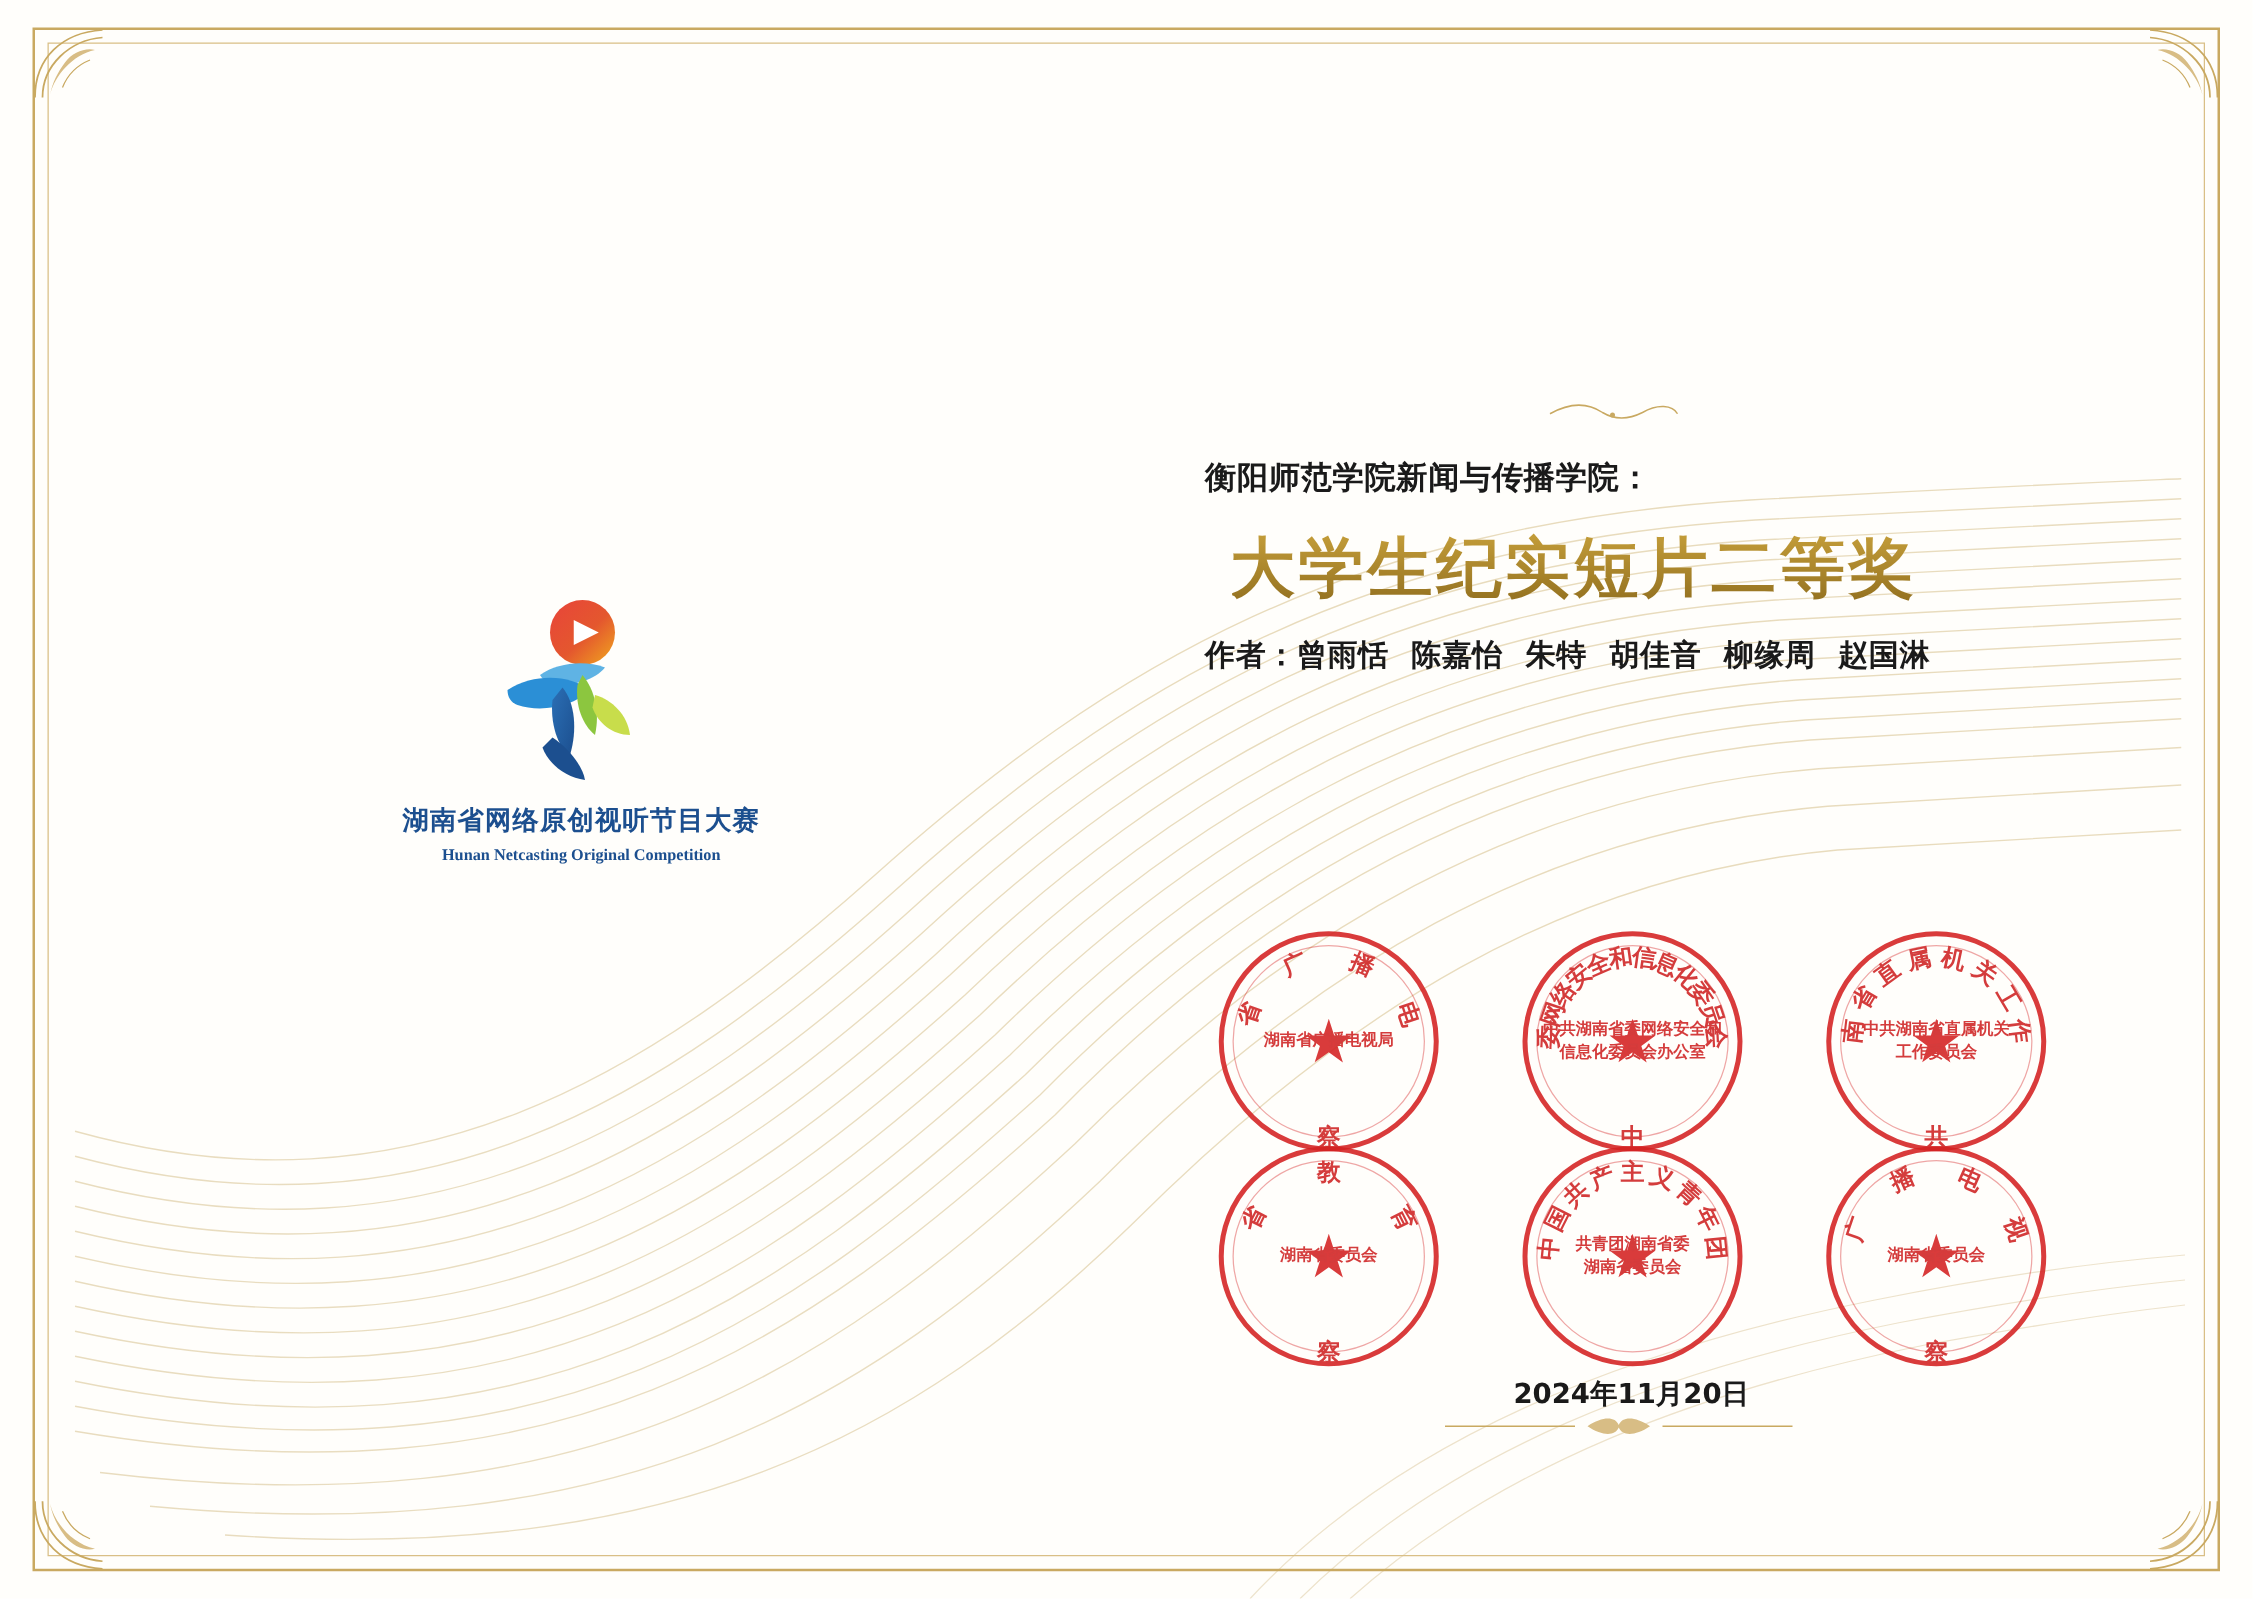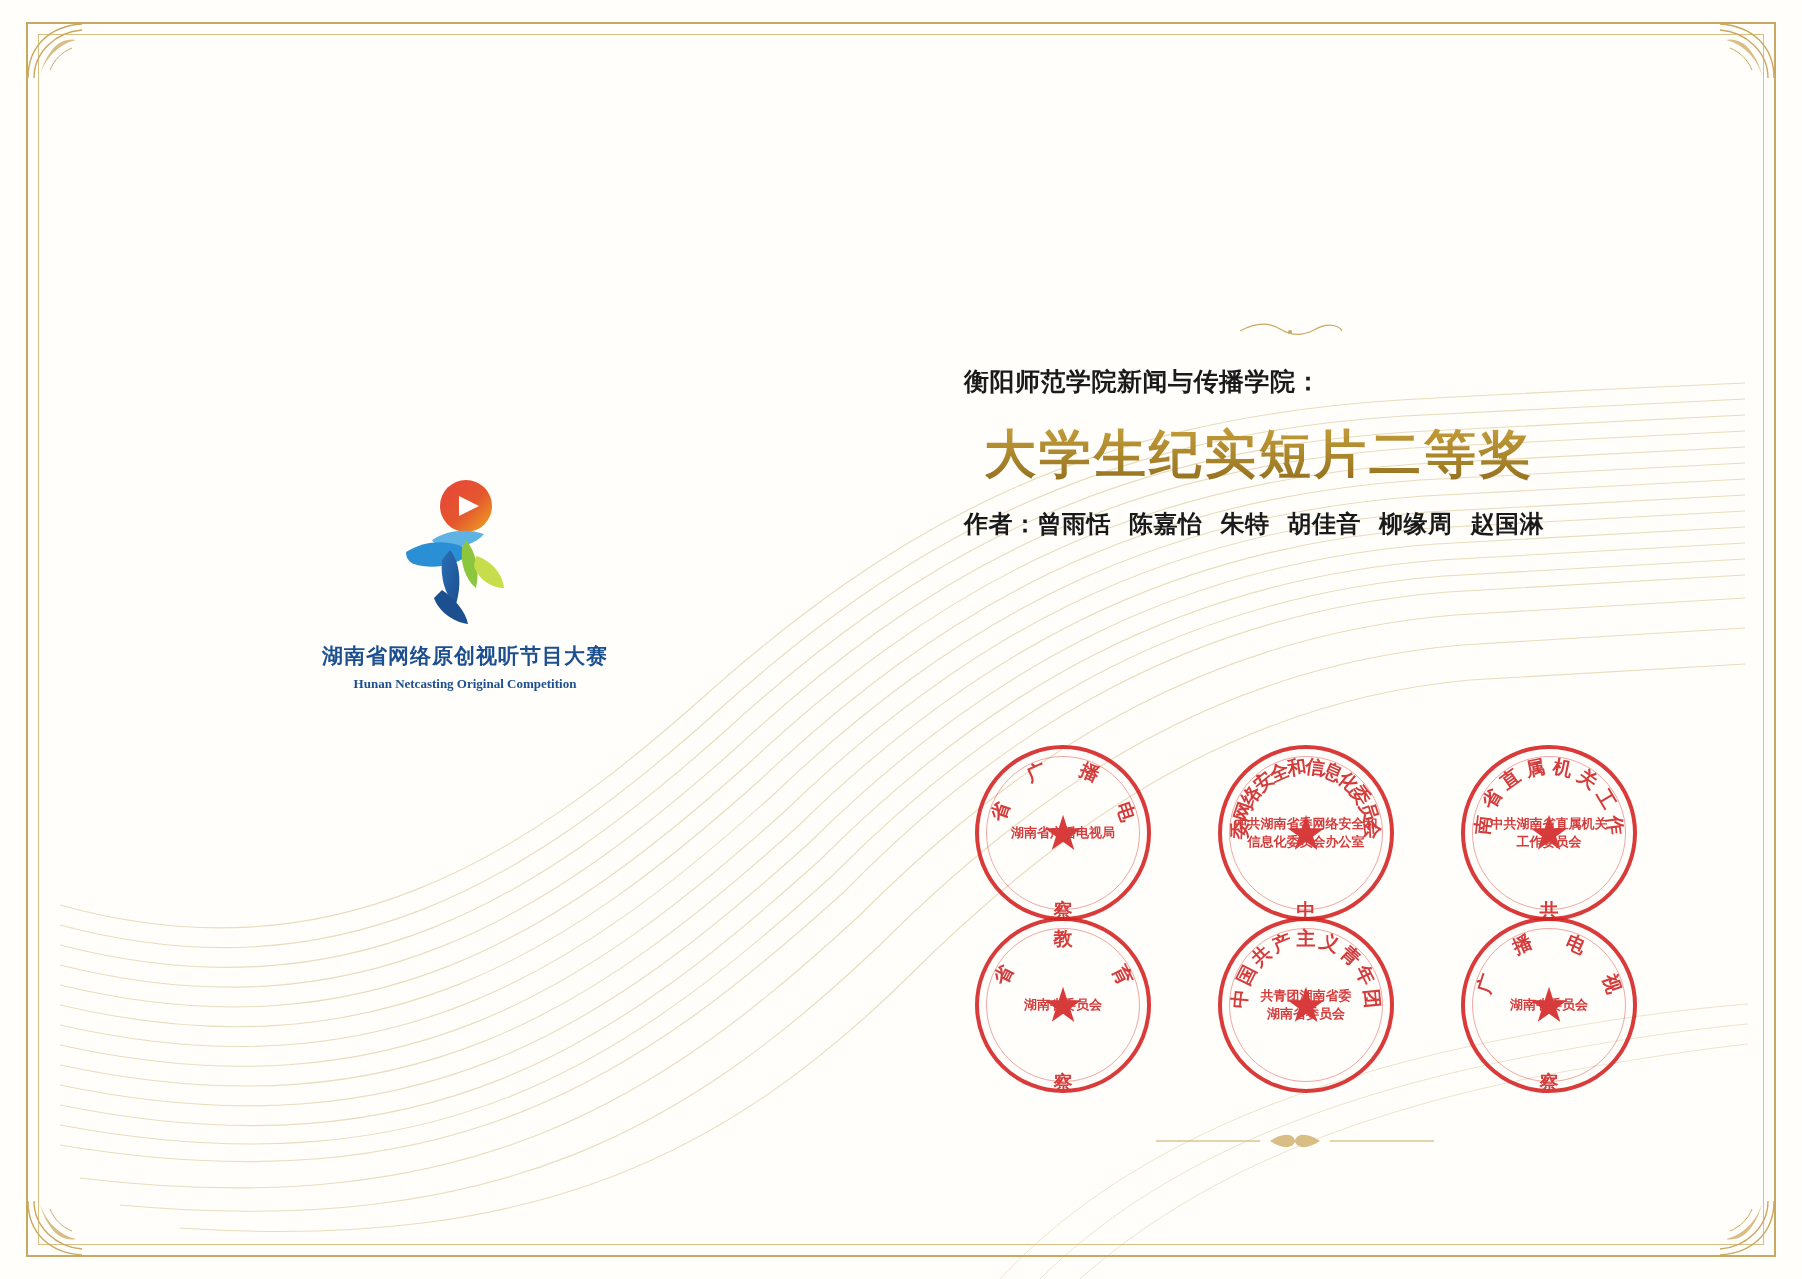--- a/index.html
+++ b/index.html
@@ -485,14 +485,15 @@
       <div class="arc-bottom">
           <span class="arc-char" style="transform: rotate(0deg);">察</span>
         </div>
       <div class="star"></div>
       <div class="center-text">
           <div>湖南省委员会</div>
         </div>
     </div>
   </div>
 
+  <div class="date">2024年11月20日</div>
 
 </div>
 
 </body></html>

